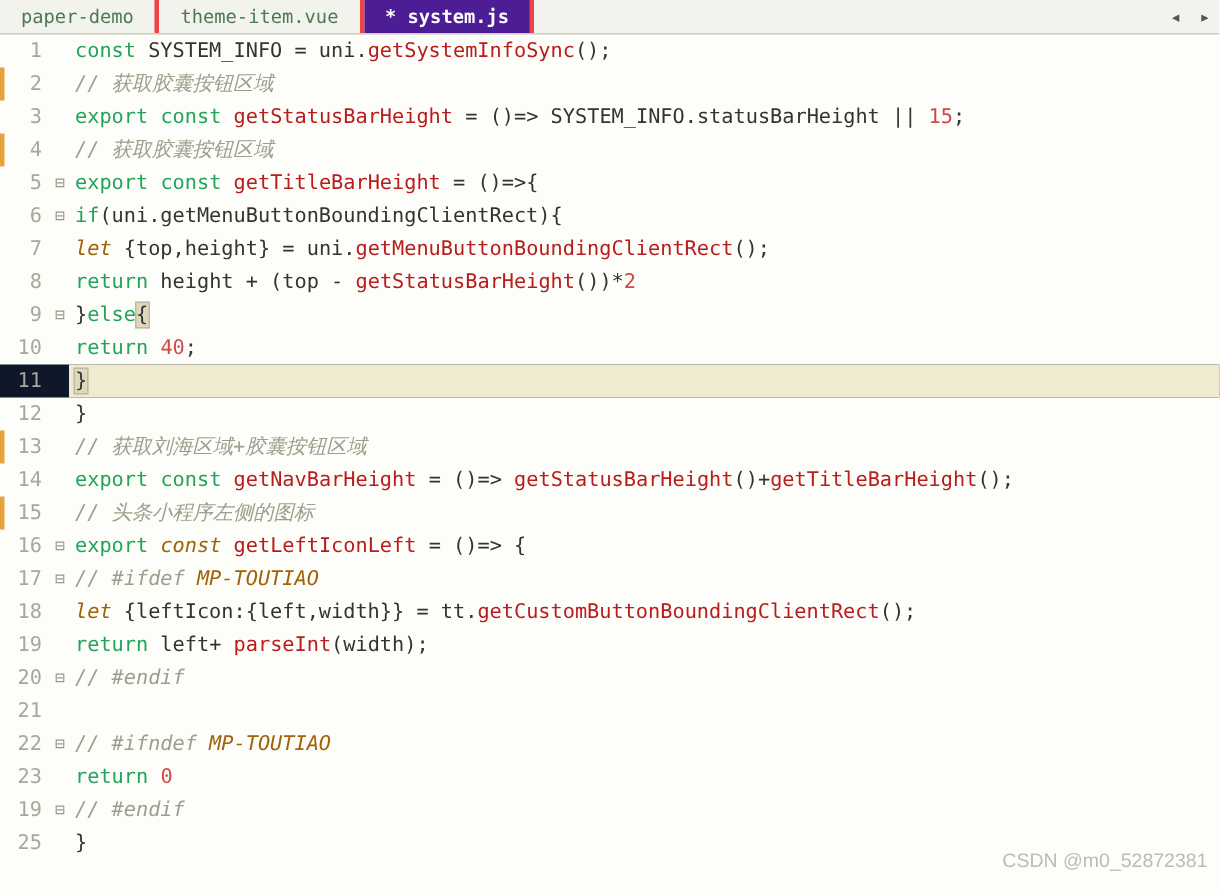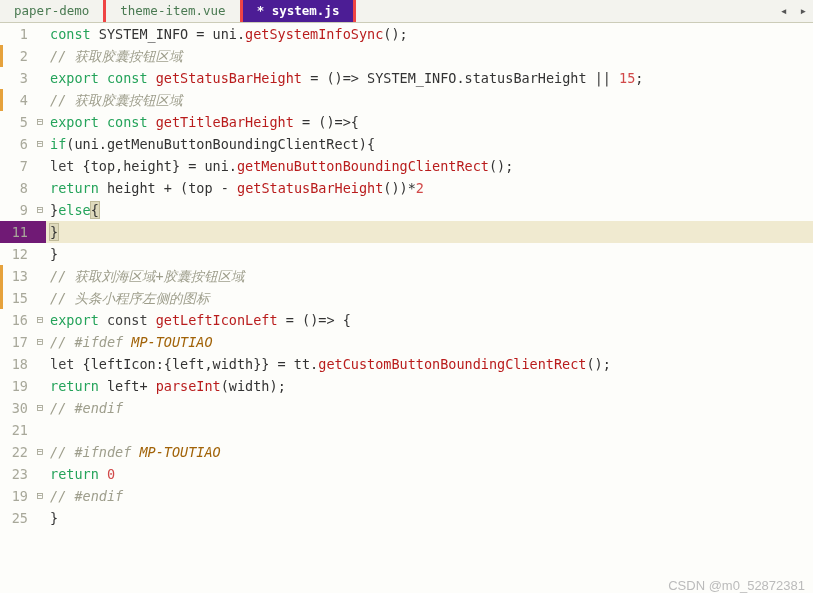--- a/index.html
+++ b/index.html
@@ -8,30 +8,30 @@
   .tab.active{background:#4c1d95;color:#fff;font-weight:700}
   .tab.dirty{font-style:normal}
   .tabnav{padding:3px 6px;color:#555;cursor:pointer}
   .editor{display:flex;align-items:stretch}
   .line{display:flex;height:22px;line-height:22px}
   .ln{width:28px;text-align:right;padding-right:6px;color:#A8A89A}
   .ln.mark{border-left:3px solid #E6A23C;width:25px}
   .fd{width:12px;text-align:center;color:#9a9a88;font-size:11px}
   .txt{flex:1;padding-left:4px}
   .kw{color:#24A35A;font-weight:500}
-  .kw2{color:#404040;}
+  .kw2{color:#a16207;font-style:italic}
   .fn{color:#b91c1c}
   .num{color:#D14848}
   .cm{color:#9E9E8C;font-style:italic}
   .op{color:#333}
   .ty{color:#a16207;font-weight:500}
-  .line.hl{background:#701a75}
+  .line.hl{background:#0f172a}
   .line.hl .txt{background:#F0EAD0}
   .brace-hl{background:#DED9BC;border:1px solid #c0bb9a;margin:-1px}
-  .watermark{position:fixed;right:8px;bottom:0;color:#bbb;font-size:13px;font-family:sans-serif}
+  .watermark{position:fixed;right:8px;bottom:12px;color:#bbb;font-size:13px;font-family:sans-serif}
 </style>
 </head>
 <body>
 
 <div class="tabs">
   <div class="tab">paper-demo</div>
   <div class="tab">theme-item.vue</div>
   <div class="tab active dirty">* system.js</div>
   <div style="flex:1"></div>
   <div class="tabnav">◂</div>
@@ -78,34 +78,44 @@
       <div class="line">
         <div class="ln">8</div>
         <div class="fd"></div>
         <div class="txt">        <span class="kw">return</span> height <span class="op">+</span> (top <span class="op">-</span> <span class="fn">getStatusBarHeight</span>())<span class="op">*</span><span class="num">2</span></div>
       </div>
       <div class="line">
         <div class="ln">9</div>
         <div class="fd">⊟</div>
         <div class="txt">    }<span class="kw">else</span><span class="brace-hl">{</span></div>
       </div>
+      <div class="line">
+        <div class="ln">10</div>
+        <div class="fd"></div>
+        <div class="txt">        <span class="kw">return</span> <span class="num">40</span>;</div>
+      </div>
       <div class="line hl">
         <div class="ln">11</div>
         <div class="fd"></div>
         <div class="txt">    <span class="brace-hl">}</span></div>
       </div>
       <div class="line">
         <div class="ln">12</div>
         <div class="fd"></div>
         <div class="txt">}</div>
       </div>
       <div class="line">
         <div class="ln mark">13</div>
         <div class="fd"></div>
         <div class="txt"><span class="cm">// 获取刘海区域+胶囊按钮区域</span></div>
+      </div>
+      <div class="line">
+        <div class="ln">14</div>
+        <div class="fd"></div>
+        <div class="txt"><span class="kw">export</span> <span class="kw">const</span>  <span class="fn">getNavBarHeight</span> <span class="op">=</span> ()<span class="op">=&gt;</span> <span class="fn">getStatusBarHeight</span>()<span class="op">+</span><span class="fn">getTitleBarHeight</span>();</div>
       </div>
       <div class="line">
         <div class="ln mark">15</div>
         <div class="fd"></div>
         <div class="txt"><span class="cm">// 头条小程序左侧的图标</span></div>
       </div>
       <div class="line">
         <div class="ln">16</div>
         <div class="fd">⊟</div>
         <div class="txt"><span class="kw">export</span> <span class="kw2">const</span> <span class="fn">getLeftIconLeft</span> <span class="op">=</span> ()<span class="op">=&gt;</span> {</div>
@@ -119,21 +129,21 @@
         <div class="ln">18</div>
         <div class="fd"></div>
         <div class="txt">        <span class="kw2">let</span> {leftIcon:{left,width}}  <span class="op">=</span> tt.<span class="fn">getCustomButtonBoundingClientRect</span>();</div>
       </div>
       <div class="line">
         <div class="ln">19</div>
         <div class="fd"></div>
         <div class="txt">        <span class="kw">return</span> left<span class="op">+</span> <span class="fn">parseInt</span>(width);</div>
       </div>
       <div class="line">
-        <div class="ln">30</div>
+        <div class="ln">20</div>
         <div class="fd">⊟</div>
         <div class="txt">    <span class="cm">// #endif</span></div>
       </div>
       <div class="line">
         <div class="ln">21</div>
         <div class="fd"></div>
         <div class="txt"></div>
       </div>
       <div class="line">
         <div class="ln">22</div>

